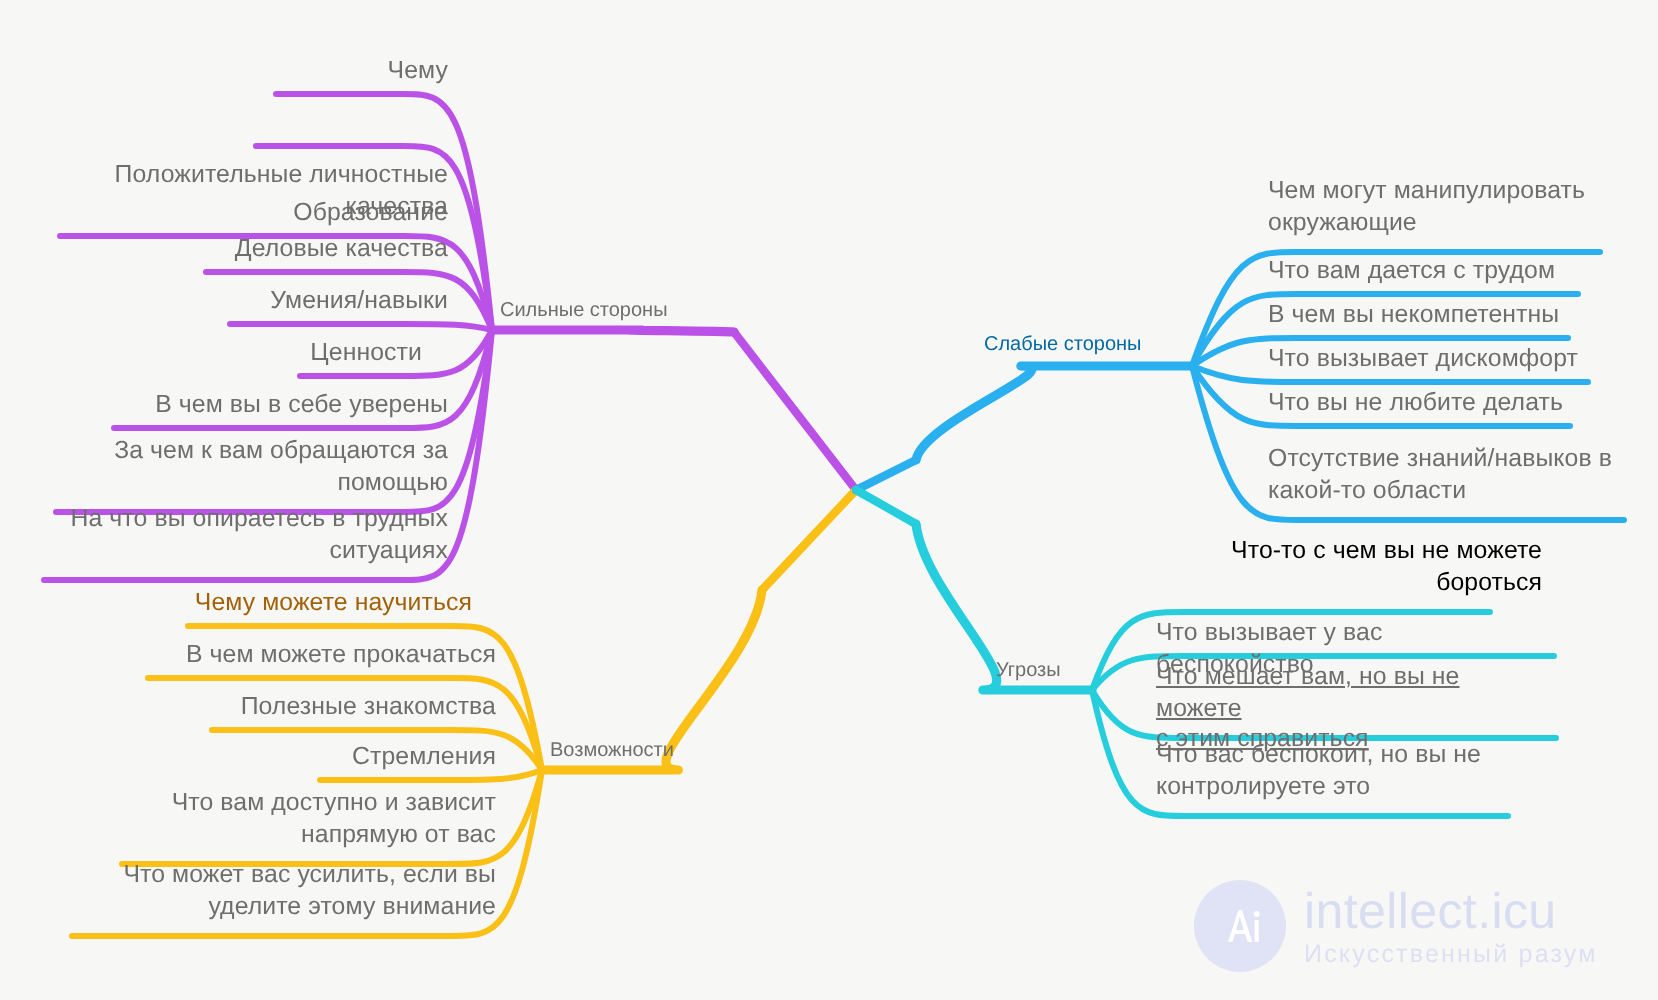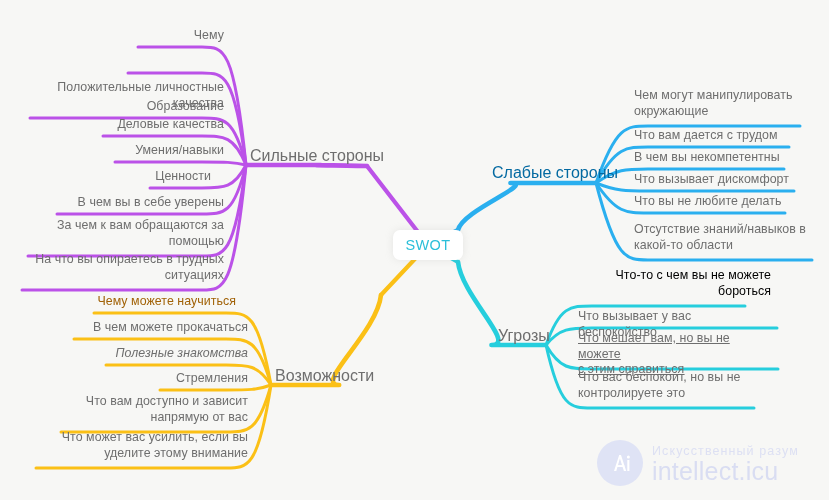--- a/index.html
+++ b/index.html
@@ -32,21 +32,21 @@
     line-height: 15.5px;
     white-space: pre-line;
     letter-spacing: 0.05px;
   }
   .leaf.right { text-align: left; }
   .leaf.left  { text-align: left; }
 
   .branch-label {
     position: absolute;
     color: #6e6e6e;
-    font-size: 16px;
+    font-size: 10px;
     line-height: 15px;
     white-space: nowrap;
   }
 
   .center-node {
     position: absolute;
     background: #ffffff;
     border-radius: 7px;
     display: flex;
     align-items: center;
@@ -128,42 +128,39 @@
       <path d="M 785 213 L 648 213 C 626 213, 616 213, 596 183" fill="none" stroke="#2aafef" stroke-width="3" stroke-linecap="round" stroke-linejoin="round"></path>
       <path d="M 812 260 L 648 260 C 626 260, 616 260, 596 183" fill="none" stroke="#2aafef" stroke-width="3" stroke-linecap="round" stroke-linejoin="round"></path>
       <path d="M 458 262 C 462 296.86, 517.44 345, 491.44 345 L 546 345" fill="none" stroke="#26cedd" stroke-width="4.6" stroke-linecap="round" stroke-linejoin="round"></path>
       <path d="M 428 245 L 458 262" fill="none" stroke="#26cedd" stroke-width="4.2" stroke-linecap="round" stroke-linejoin="round"></path>
       <path d="M 745 306 L 592 306 C 570 306, 560 306, 546 345" fill="none" stroke="#26cedd" stroke-width="3" stroke-linecap="round" stroke-linejoin="round"></path>
       <path d="M 777 328 L 592 328 C 570 328, 560 328, 546 345" fill="none" stroke="#26cedd" stroke-width="3" stroke-linecap="round" stroke-linejoin="round"></path>
       <path d="M 778 369 L 592 369 C 570 369, 560 369, 546 345" fill="none" stroke="#26cedd" stroke-width="3" stroke-linecap="round" stroke-linejoin="round"></path>
       <path d="M 754 408 L 592 408 C 570 408, 560 408, 546 345" fill="none" stroke="#26cedd" stroke-width="3" stroke-linecap="round" stroke-linejoin="round"></path>
     </svg>
 
-  <div class="center-node" style="left: 393px; top: 230px; width: 70px; height: 30px;">
-    <span style="color: rgb(43, 191, 217);">SWOT</span>
-  </div>
 
   <div id="labels-layer">
       <div class="branch-label" style="left: 250px; top: 148px; color: rgb(110, 110, 110);">Сильные стороны</div>
       <div class="leaf left" style="left: 175px; top: 28px; width: 49px; color: rgb(110, 110, 110); text-align: right;">Чему</div>
       <div class="leaf left" style="left: 136px; top: 54px; width: 88px; color: rgb(110, 110, 110); text-align: right; margin-top: 45px;">Образование</div>
       <div class="leaf left" style="left: 38px; top: 80px; width: 186px; color: rgb(110, 110, 110); text-align: right;">Положительные личностные
 качества</div>
       <div class="leaf left" style="left: 110px; top: 117px; width: 114px; color: rgb(110, 110, 110); text-align: right;">Деловые качества</div>
       <div class="leaf left" style="left: 122px; top: 143px; width: 102px; color: rgb(110, 110, 110); text-align: right;">Умения/навыки</div>
       <div class="leaf left" style="left: 144px; top: 169px; width: 67px; color: rgb(110, 110, 110); text-align: right;">Ценности</div>
       <div class="leaf left" style="left: 64px; top: 195px; width: 160px; color: rgb(110, 110, 110); text-align: right;">В чем вы в себе уверены</div>
       <div class="leaf left" style="left: 36px; top: 218px; width: 188px; color: rgb(110, 110, 110); text-align: right;">За чем к вам обращаются за
 помощью</div>
       <div class="leaf left" style="left: 29px; top: 252px; width: 195px; color: rgb(110, 110, 110); text-align: right;">На что вы опираетесь в трудных
 ситуациях</div>
       <div class="branch-label" style="left: 275px; top: 368px; color: rgb(110, 110, 110);">Возможности</div>
       <div class="leaf left" style="left: 88px; top: 294px; width: 148px; color: #a16207; text-align: right;">Чему можете научиться</div>
       <div class="leaf left" style="left: 81px; top: 320px; width: 167px; color: rgb(110, 110, 110); text-align: right;">В чем можете прокачаться</div>
-      <div class="leaf left" style="left: 113px; top: 346px; width: 135px; color: rgb(110, 110, 110); text-align: right; font-style: italic;">Полезные знакомства</div>
+      <div class="leaf left" style="left: 113px; top: 346px; width: 135px; color: rgb(110, 110, 110); text-align: right;">Полезные знакомства</div>
       <div class="leaf left" style="left: 167px; top: 371px; width: 81px; color: rgb(110, 110, 110); text-align: right;">Стремления</div>
       <div class="leaf left" style="left: 68px; top: 394px; width: 180px; color: rgb(110, 110, 110); text-align: right;">Что вам доступно и зависит
 напрямую от вас</div>
       <div class="leaf left" style="left: 43px; top: 430px; width: 205px; color: rgb(110, 110, 110); text-align: right;">Что может вас усилить, если вы
 уделите этому внимание</div>
       <div class="branch-label" style="left: 492px; top: 165px; color: #0369a1;">Слабые стороны</div>
       <div class="leaf right" style="left: 634px; top: 88px; width: 163px; color: rgb(110, 110, 110); text-align: left;">Чем могут манипулировать
 окружающие</div>
       <div class="leaf right" style="left: 634px; top: 128px; width: 152px; color: rgb(110, 110, 110); text-align: left;">Что вам дается с трудом</div>
       <div class="leaf right" style="left: 634px; top: 150px; width: 147px; color: rgb(110, 110, 110); text-align: left;">В чем вы некомпетентны</div>
@@ -184,18 +181,18 @@
   <div id="watermark">
     <div id="wm-logo">
       <svg width="30" height="30" viewBox="0 0 30 30" aria-hidden="true">
         <path d="M9 23 L14.2 7 L16.0 7 L21.2 23 L18.9 23 L14.9 10.5 L11.3 23 Z" fill="#ffffff"></path>
         <rect x="11.1" y="17.1" width="8.2" height="1.9" fill="#ffffff"></rect>
         <rect x="22.3" y="12.0" width="2.1" height="11.0" fill="#ffffff"></rect>
         <circle cx="23.35" cy="9.0" r="1.5" fill="#ffffff"></circle>
       </svg>
     </div>
     <div id="wm-text">
+      <div id="wm-title">intellect.icu</div>
       <div id="wm-sub">Искусственный  разум</div>
-      <div id="wm-title">intellect.icu</div>
     </div>
   </div>
 
 </div>
 
 </body></html>

